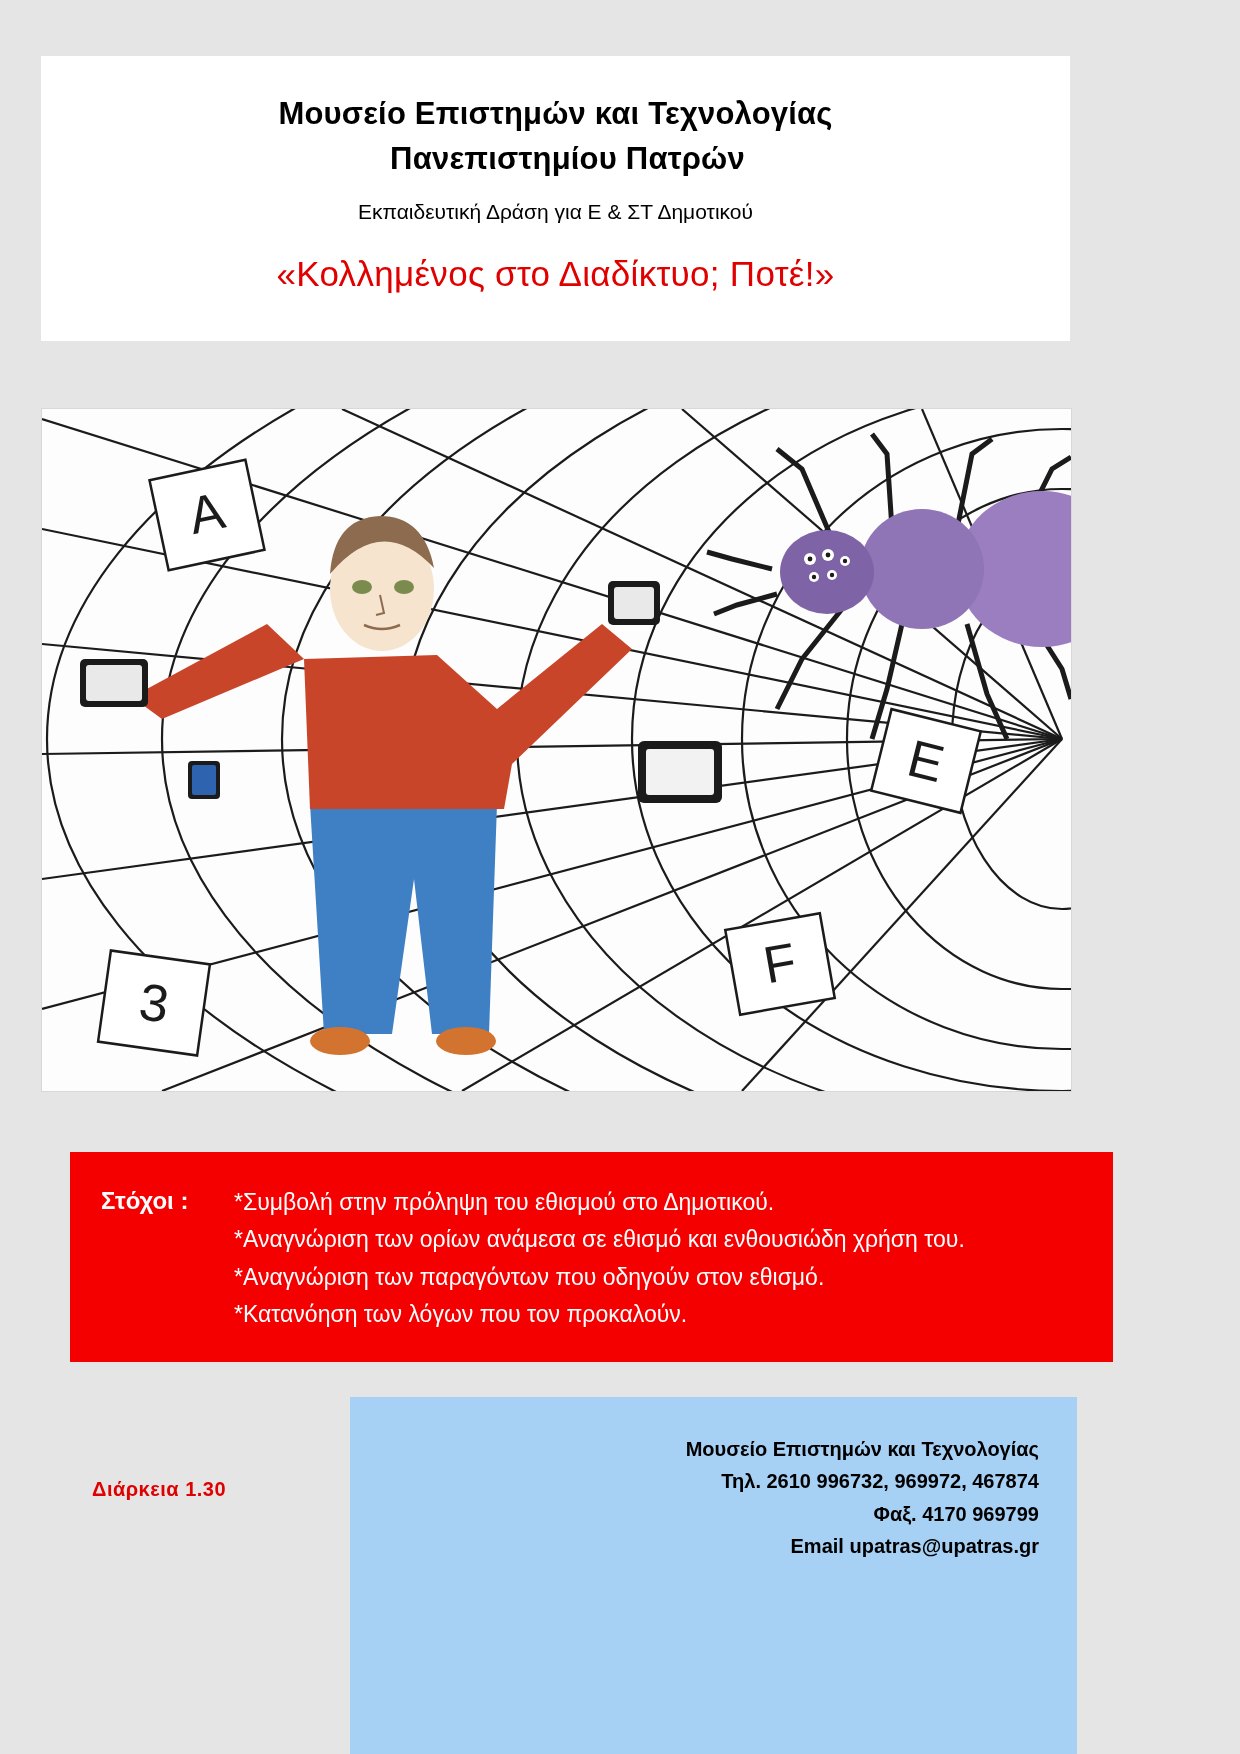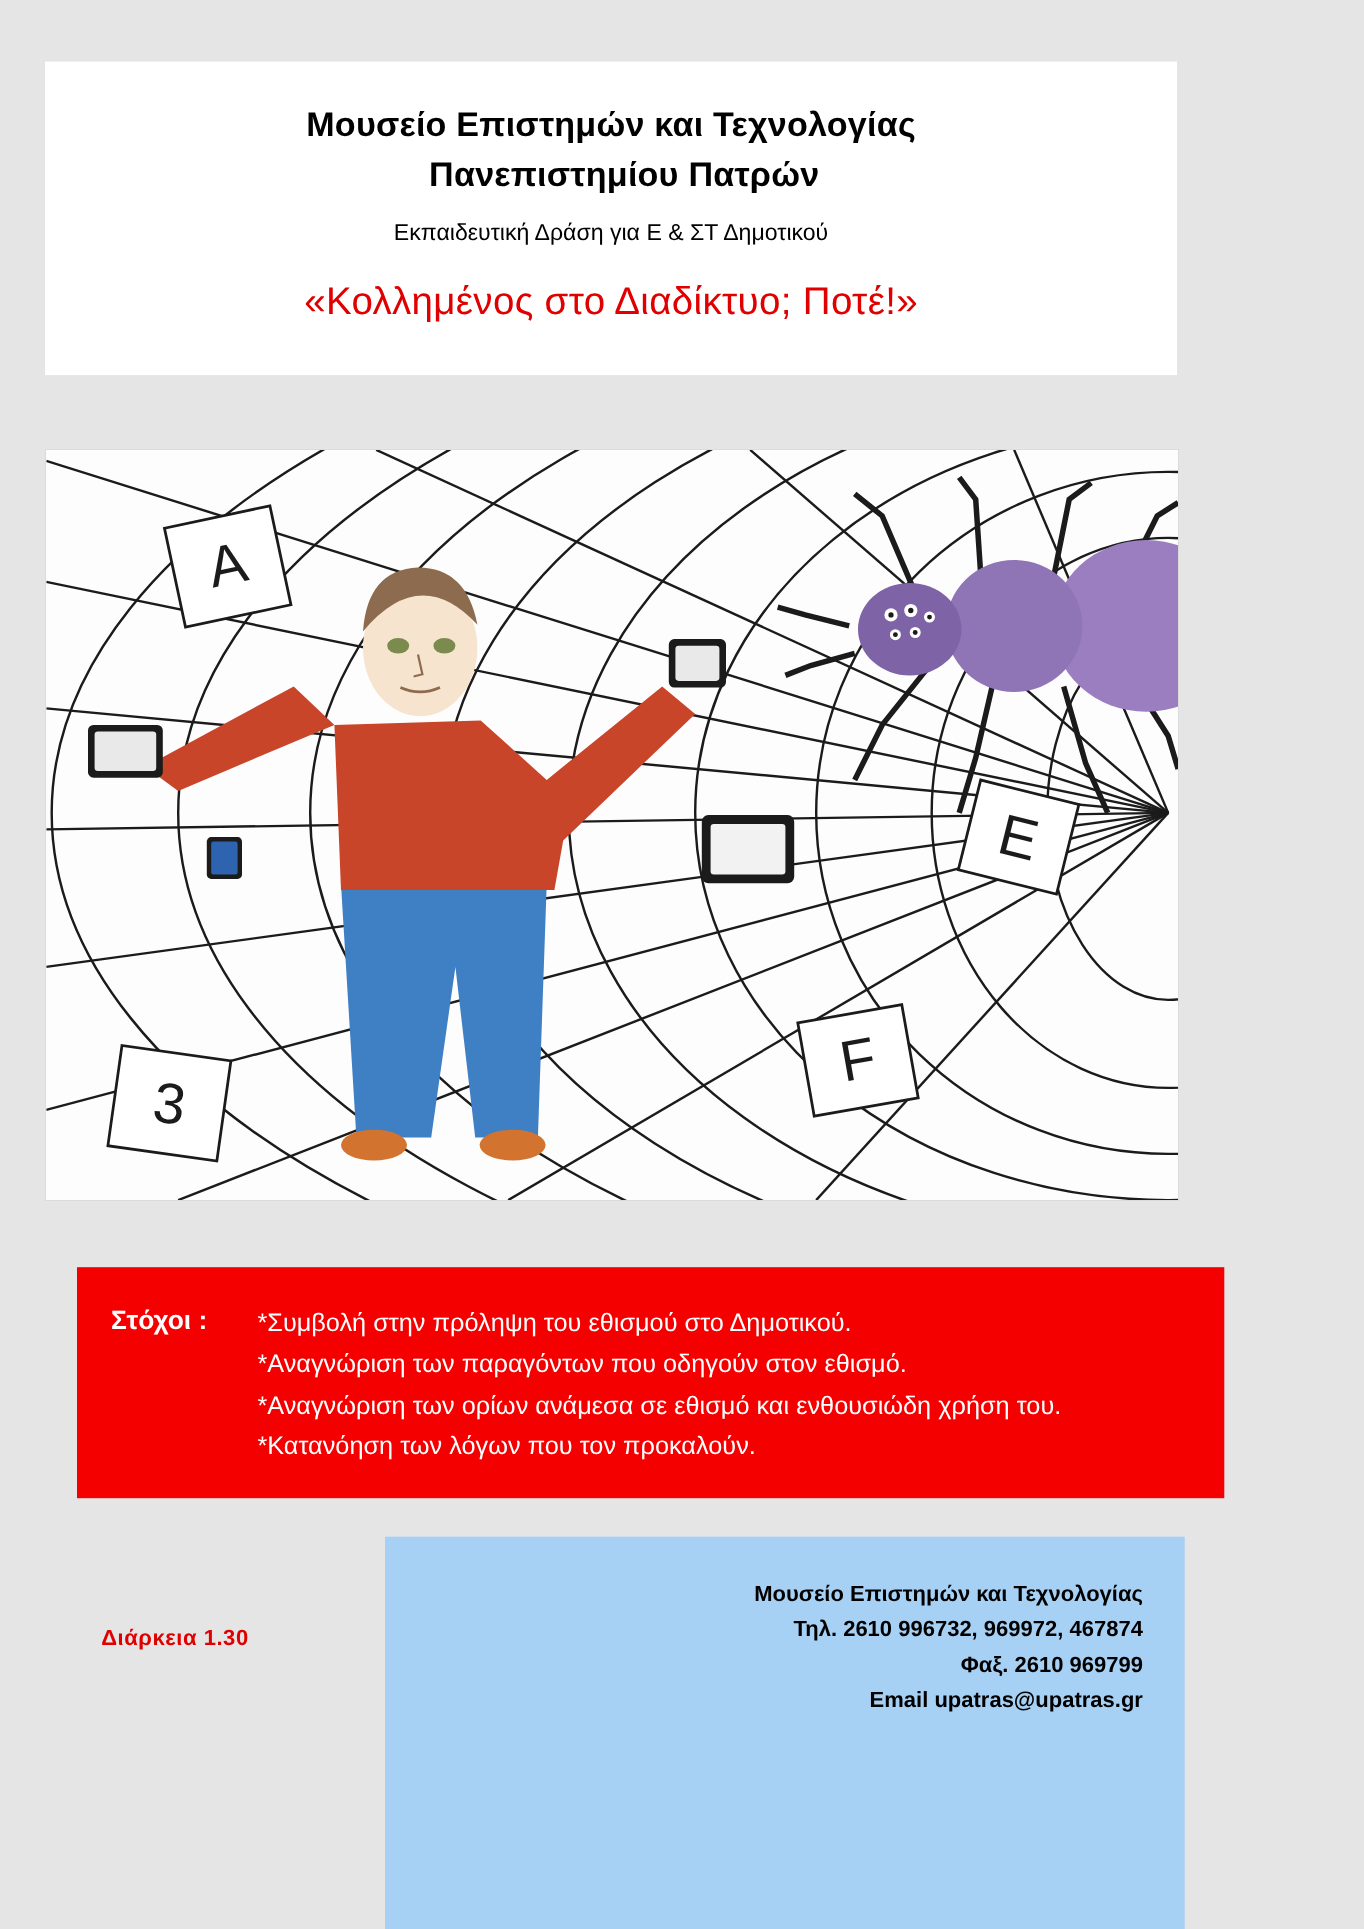--- a/index.html
+++ b/index.html
@@ -254,28 +254,28 @@
           <text x="112" y="612" transform="rotate(8 112 594)">3</text>
         </g>
       </svg>
     </div>
   </div>
 
   <div class="goals-box">
     <div class="goals-label">Στόχοι :</div>
     <div class="goals-list">
       <div>*Συμβολή στην πρόληψη του εθισμού στο Δημοτικού.</div>
+      <div>*Αναγνώριση των ορίων ανάμεσα σε εθισμό και ενθουσιώδη χρήση του.</div>
       <div>*Αναγνώριση των παραγόντων που οδηγούν στον εθισμό.</div>
-      <div>*Αναγνώριση των ορίων ανάμεσα σε εθισμό και ενθουσιώδη χρήση του.</div>
       <div>*Κατανόηση των λόγων που τον προκαλούν.</div>
     </div>
   </div>
 
   <div class="contact-box">
     <div>Μουσείο Επιστημών και Τεχνολογίας</div>
     <div>Τηλ. 2610 996732, 969972, 467874</div>
-    <div>Φαξ. 2610 969799</div>
+    <div>Φαξ. 4170 969799</div>
     <div>Email upatras@upatras.gr</div>
   </div>
 
   <div class="duration">Διάρκεια  1.30</div>
 
 </div>
 
 </body></html>

